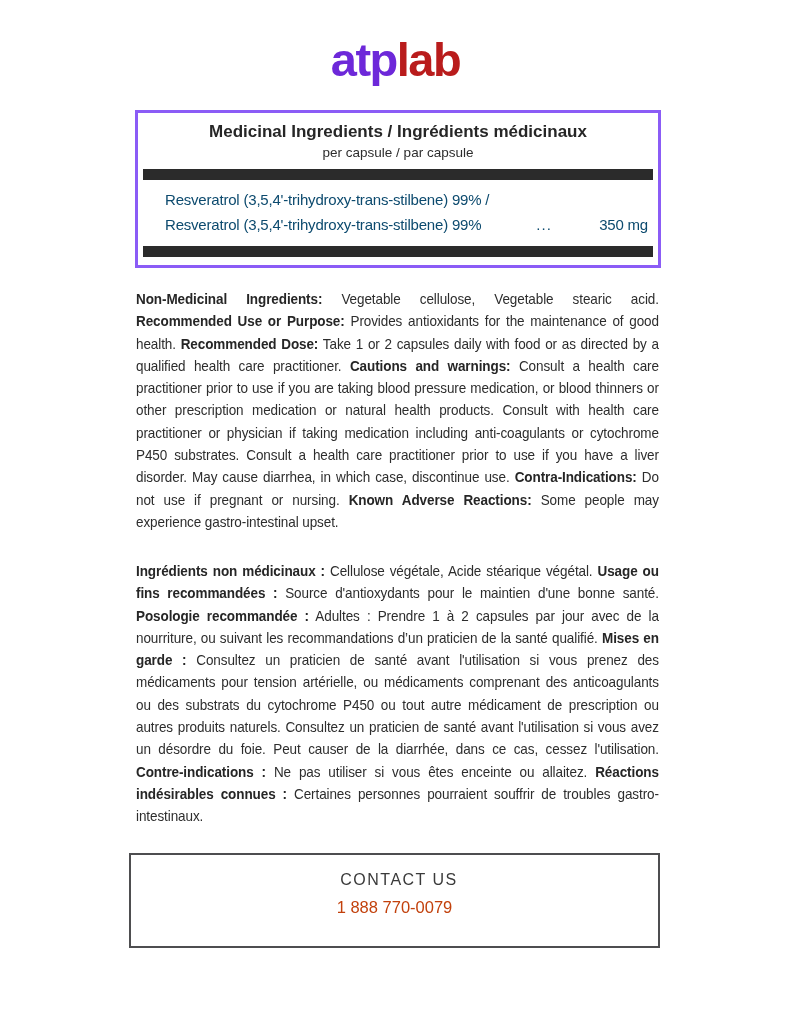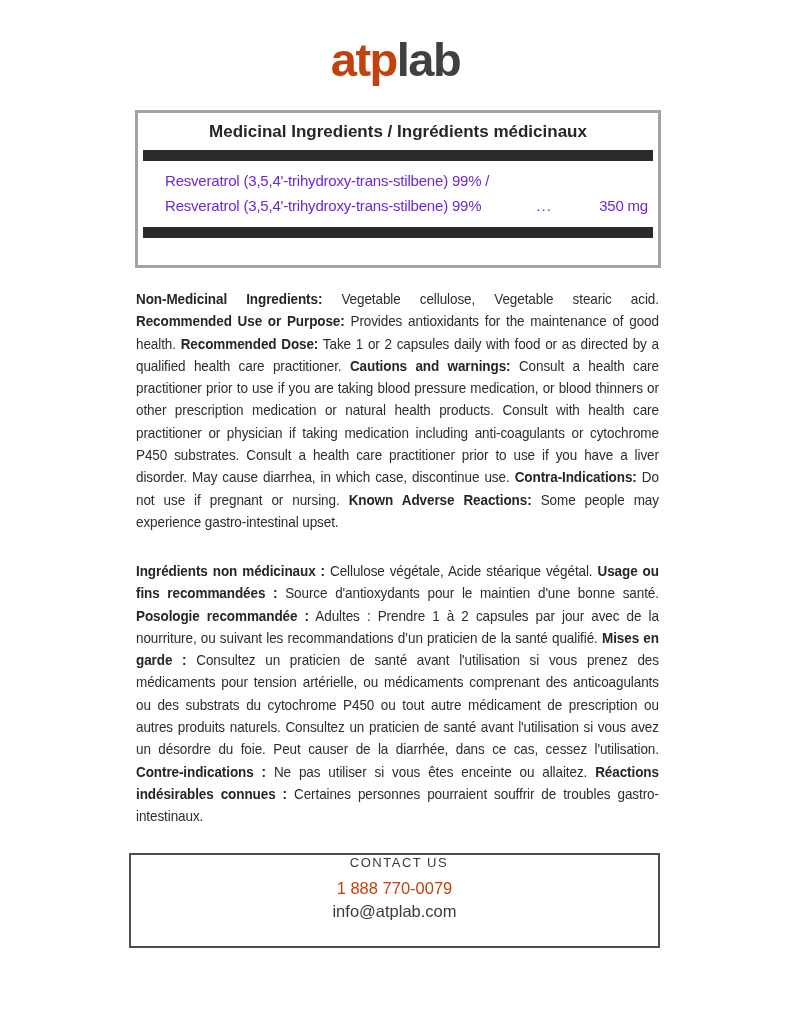--- a/index.html
+++ b/index.html
@@ -21,21 +21,21 @@
     font-weight: bold;
     letter-spacing: -1.5px;
     line-height: 1.1;
   }
   
   .ing-box {
     position: absolute;
     left: 135px; top: 110px;
     width: 526px; height: 158px;
     box-sizing: border-box;
-    border: 3px solid #a3a3a3;
+    border: 3px solid #8b5cf6;
     background: #ffffff;
   }
   .box-title {
     margin-top: 9px;
     text-align: center;
     font-weight: bold;
     font-size: 17px;
     line-height: 20px;
     color: #262626;
   }
@@ -49,21 +49,21 @@
   .bar {
     height: 11px;
     background: #2b2b2b;
     margin: 8px 5px 0 5px;
   }
   .bar.bottom { margin-top: 9px; }
   .ing-rows {
     margin: 7px 10px 0 27px;
     font-size: 15px;
     line-height: 25px;
-    color: #6d28d9;
+    color: #0c4a6e;
     letter-spacing: -0.2px;
   }
   .ing-line2 { display: flex; align-items: baseline; gap: 48px; }
   .ing-name { white-space: nowrap; }
   .dot-leader {
     flex: 1;
     overflow: hidden;
     white-space: nowrap;
     padding: 0 5px 0 7px;
     letter-spacing: 1px;
@@ -89,21 +89,22 @@
   .contact-box {
     position: absolute;
     left: 129px; top: 853px;
     width: 531px; height: 95px;
     box-sizing: border-box;
     border: 2px solid #4e4e50;
     background: #ffffff;
     text-align: center;
   }
   .contact-heading {
-    font-size: 13px;
+    margin-top: 16px;
+    font-size: 16px;
     letter-spacing: 1.5px;
     color: #3a3a3a;
     padding-left: 9px;
   }
   .contact-phone {
     margin-top: 9px;
     font-size: 16.5px;
     color: #c2410c;
   }
   .contact-email {
@@ -111,40 +112,40 @@
     font-size: 16.5px;
     color: #3a3a3a;
   }
 </style>
 </head>
 <body>
 
 <div class="page">
 
   <div class="logo">
-    <span style="color: #c2410c;">atp</span><span style="color: #404040; margin-top: 22px;">lab</span>
+    <span style="color: #6d28d9;">atp</span><span style="color: #b91c1c; margin-top: 22px;">lab</span>
   </div>
 
   <div class="ing-box">
     <div class="box-title">Medicinal Ingredients / Ingrédients médicinaux</div>
+    <div class="box-subtitle">per capsule / par capsule</div>
     <div class="bar top"></div>
     <div class="ing-rows">
       <div class="ing-line1">Resveratrol (3,5,4'-trihydroxy-trans-stilbene) 99% /</div>
       <div class="ing-line2">
         <span class="ing-name">Resveratrol (3,5,4'-trihydroxy-trans-stilbene) 99%</span>
         <span class="dot-leader">................................................................................</span>
         <span class="ing-amount">350 mg</span>
       </div>
     </div>
     <div class="bar bottom"></div>
   </div>
 
   <div class="para para-en"><b>Non-Medicinal Ingredients:</b><span> Vegetable cellulose, Vegetable stearic acid. </span><b>Recommended Use or Purpose:</b><span> Provides antioxidants for the maintenance of good health. </span><b>Recommended Dose:</b><span> Take 1 or 2 capsules daily with food or as directed by a qualified health care practitioner. </span><b>Cautions and warnings:</b><span> Consult a health care practitioner prior to use if you are taking blood pressure medication, or blood thinners or other prescription medication or natural health products. Consult with health care practitioner or physician if taking medication including anti-coagulants or cytochrome P450 substrates. Consult a health care practitioner prior to use if you have a liver disorder. May cause diarrhea, in which case, discontinue use. </span><b>Contra-Indications:</b><span> Do not use if pregnant or nursing. </span><b>Known Adverse Reactions:</b><span> Some people may experience gastro-intestinal upset.</span></div>
 
   <div class="para para-fr"><b>Ingrédients non médicinaux :</b><span> Cellulose végétale, Acide stéarique végétal. </span><b>Usage ou fins recommandées :</b><span> Source d'antioxydants pour le maintien d'une bonne santé. </span><b>Posologie recommandée :</b><span> Adultes : Prendre 1 à 2 capsules par jour avec de la nourriture, ou suivant les recommandations d’un praticien de la santé qualifié. </span><b>Mises en garde :</b><span> Consultez un praticien de santé avant l'utilisation si vous prenez des médicaments pour tension artérielle, ou médicaments comprenant des anticoagulants ou des substrats du cytochrome P450 ou tout autre médicament de prescription ou autres produits naturels. Consultez un praticien de santé avant l'utilisation si vous avez un désordre du foie. Peut causer de la diarrhée, dans ce cas, cessez l'utilisation. </span><b>Contre-indications :</b><span> Ne pas utiliser si vous êtes enceinte ou allaitez. </span><b>Réactions indésirables connues :</b><span> Certaines personnes pourraient souffrir de troubles gastro-intestinaux.</span></div>
 
   <div class="contact-box">
     <div class="contact-heading">CONTACT US</div>
     <div class="contact-phone">1 888 770-0079</div>
-    <div class="contact-email">info@atplab.com</div>
   </div>
 
 </div>
 
 </body></html>

